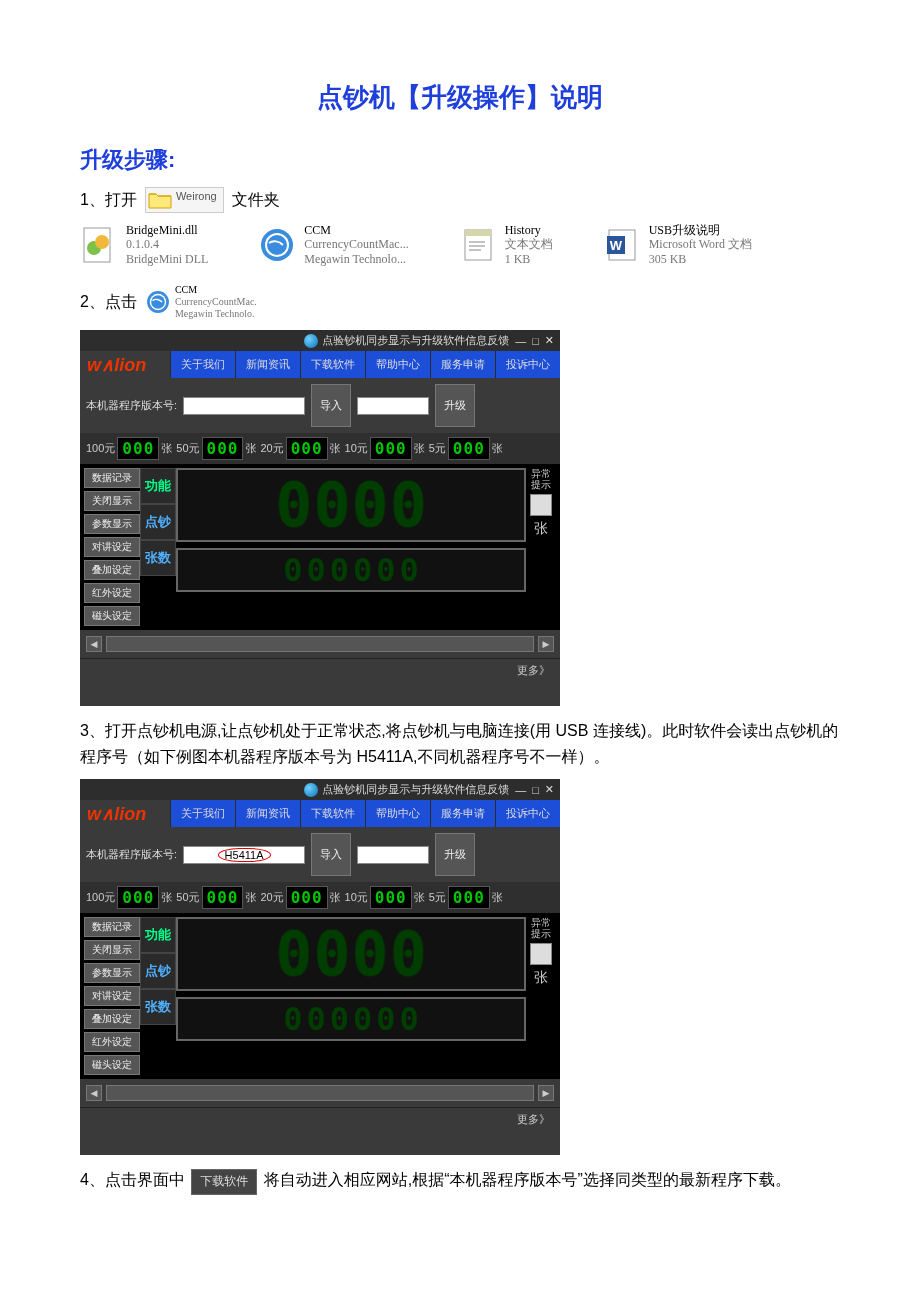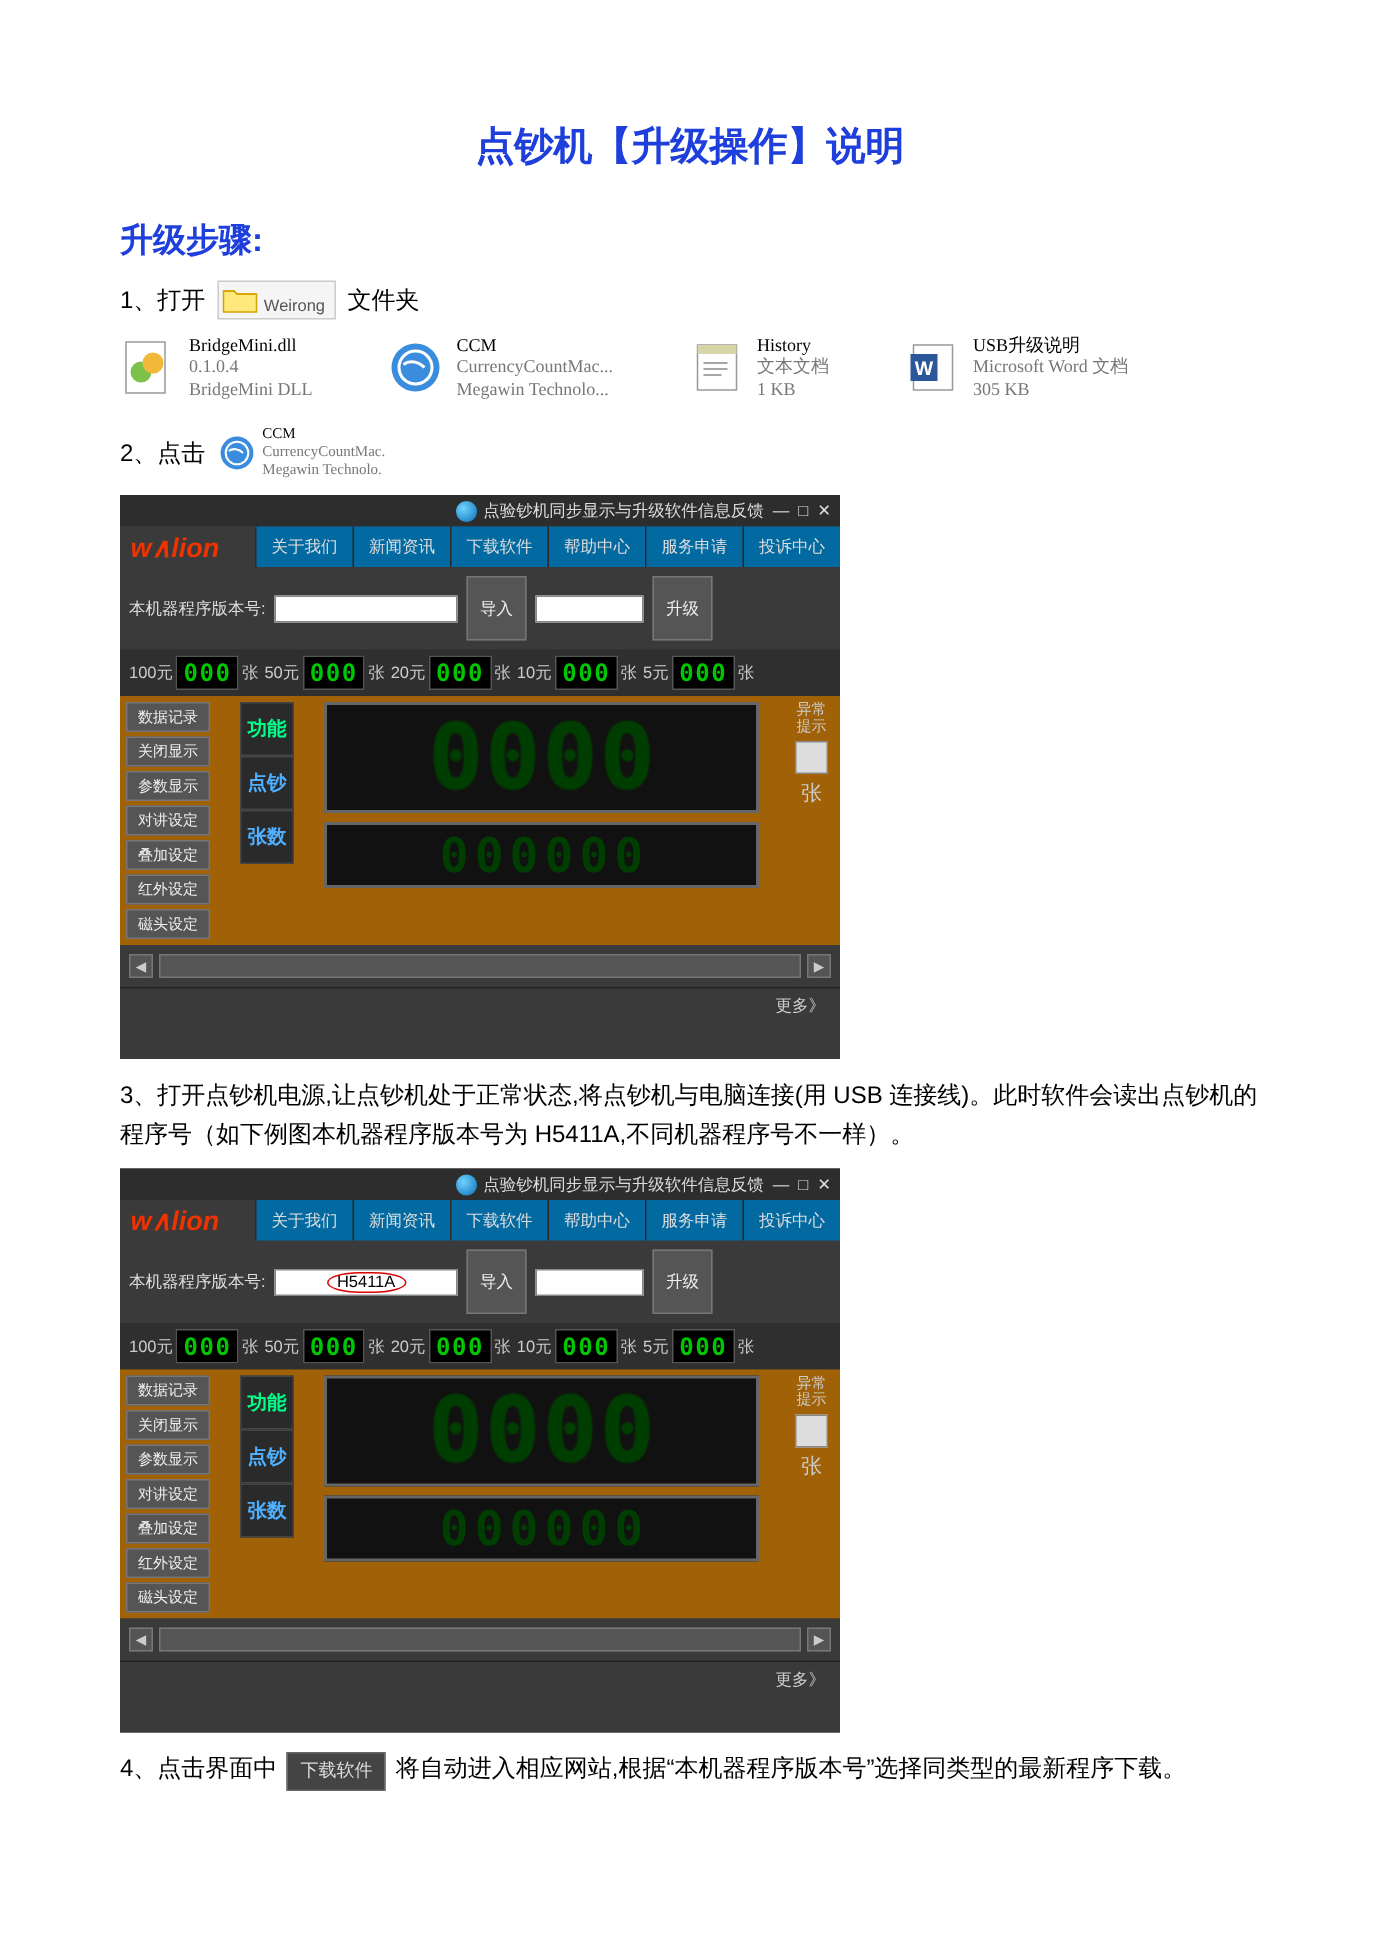--- a/index.html
+++ b/index.html
@@ -1,21 +1,21 @@
 <!DOCTYPE html>
 <html><head>
 <meta charset="utf-8">
 <style>
   body{margin:0;background:#fff;font-family:"Microsoft YaHei",SimSun,sans-serif;color:#000;width:920px}
   .page{padding:80px 80px 40px 80px}
   .title{color:#1E3FDB;font-size:26px;font-weight:bold;text-align:center;margin-bottom:30px}
   .subtitle{color:#1E3FDB;font-size:22px;font-weight:bold;margin-bottom:12px}
   .step{font-size:16px;margin:10px 0;display:flex;align-items:center;flex-wrap:wrap;gap:4px}
   .step-line{font-size:16px;margin:10px 0;line-height:1.6}
-  .folder-icon{display:inline-flex;align-items:flex-end;gap:4px;margin:0 4px;border:1px solid #ccc;background:#f5f5f5;padding:2px 6px 2px 2px;font-size:11px;color:#555}
+  .folder-icon{display:inline-flex;align-items:flex-start;gap:4px;margin:0 4px;border:1px solid #ccc;background:#f5f5f5;padding:2px 6px 2px 2px;font-size:11px;color:#555}
   .folder-svg{width:24px;height:20px}
   .file-row{display:flex;gap:50px;margin:8px 0 18px 0;flex-wrap:wrap}
   .file-item{display:flex;align-items:center;gap:8px}
   .file-icon{width:38px;height:38px;display:flex;align-items:center;justify-content:center}
   .file-text{font-family:Liberation Serif, serif;font-size:12px;line-height:1.2;color:#000}
   .file-text .fname{color:#000}
   .file-text .fdesc{color:#777}
   .ccm-inline{display:inline-flex;align-items:center;gap:4px;margin:0 4px}
   .ccm-inline .file-icon{width:26px;height:26px}
   .ccm-inline .file-text{font-size:10px;color:#777}
@@ -23,33 +23,33 @@
 
   .app{width:480px;background:#3a3a3a;color:#ccc;font-size:11px;margin:6px 0 12px 0;font-family:SimSun,sans-serif}
   .titlebar{background:#2d2d2d;display:flex;align-items:center;padding:3px 6px;justify-content:flex-end;color:#ddd}
   .titlebar-left{display:flex;align-items:center;gap:4px}
   .tb-icon{width:14px;height:14px;border-radius:50%;background:radial-gradient(circle at 35% 35%,#6fd2ff,#0a6fb5);display:inline-block}
   .titlebar-right{display:flex;align-items:center;gap:6px}
   .win-btn{color:#ddd;cursor:pointer}
   .menubar{display:flex;align-items:stretch;background:#3a3a3a}
   .logo{width:90px;display:flex;align-items:center;justify-content:center;background:#3a3a3a}
   .logo svg{width:80px;height:24px}
-  .menubar .tab{flex:1;text-align:center;padding:6px 0;background:#0369a1;border-left:1px solid #2a2a2a;color:#ddd;cursor:pointer;font-size:11px}
+  .menubar .tab{flex:1;text-align:center;padding:6px 0;background:#1d4ed8;border-left:1px solid #2a2a2a;color:#ddd;cursor:pointer;font-size:11px}
   .verrow{display:flex;align-items:center;gap:6px;padding:6px;background:#3a3a3a}
   .verrow .lbl{color:#ddd}
   .verrow .inp{background:#fff;height:16px;border:1px solid #888;display:flex;align-items:center;justify-content:center;color:#c00;font-size:11px}
   .verrow .inp.big{width:120px}
   .verrow .inp.small{width:70px}
   .verrow .btn{background:#555;border:1px solid #777;color:#eee;padding:13px 8px;cursor:pointer}
   .denomrow{display:flex;gap:4px;padding:4px 6px;background:#2f2f2f;align-items:center}
   .dcell{display:flex;align-items:center;gap:2px}
   .dlab{color:#ccc;font-size:11px}
   .dval{background:#000;color:#00c800;font-family:monospace;font-weight:bold;padding:1px 4px;border:1px solid #555;font-size:16px;letter-spacing:1px}
   .dunit{color:#ccc;font-size:11px}
-  .mainarea{display:flex;padding:4px;background:#a16207;gap:20px}
+  .mainarea{display:flex;padding:4px;background:#000000;gap:0}
   .sidebtns{display:flex;flex-direction:column;gap:3px}
   .sidebtn{background:#555;border:1px solid #777;color:#eee;padding:2px 4px;font-size:10px;text-align:center;cursor:pointer;width:46px}
   .midlabels{display:flex;flex-direction:column;gap:0;width:36px}
   .mlab{background:#2a2a2a;color:#00ff88;font-weight:bold;text-align:center;padding:8px 2px;border:1px solid #444;font-size:13px}
   .mlab.blue{color:#4fb0ff}
   .displays{flex:1;display:flex;flex-direction:column;gap:6px}
   .bigdisp{background:#111;border:2px solid #666;height:70px;display:flex;align-items:center;justify-content:center;gap:2px}
   .bigdisp .dig{font-family:monospace;color:#003d00;font-size:60px;font-weight:bold;text-shadow:0 0 2px #004d00}
   .smalldisp{background:#111;border:2px solid #666;height:40px;display:flex;align-items:center;justify-content:center;gap:4px}
   .smalldisp .dig{font-family:monospace;color:#003d00;font-size:32px;font-weight:bold}

